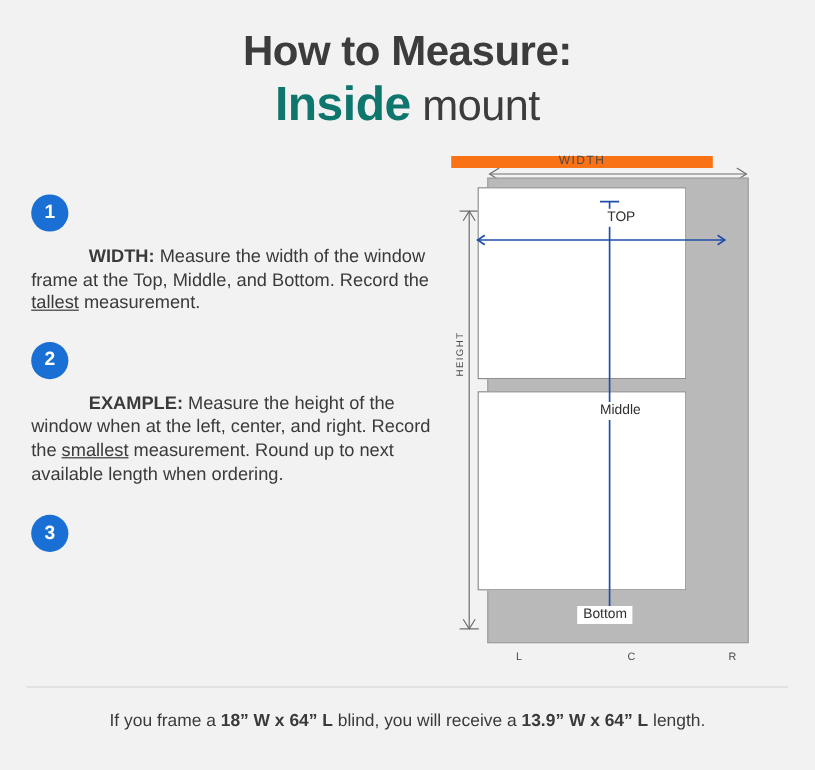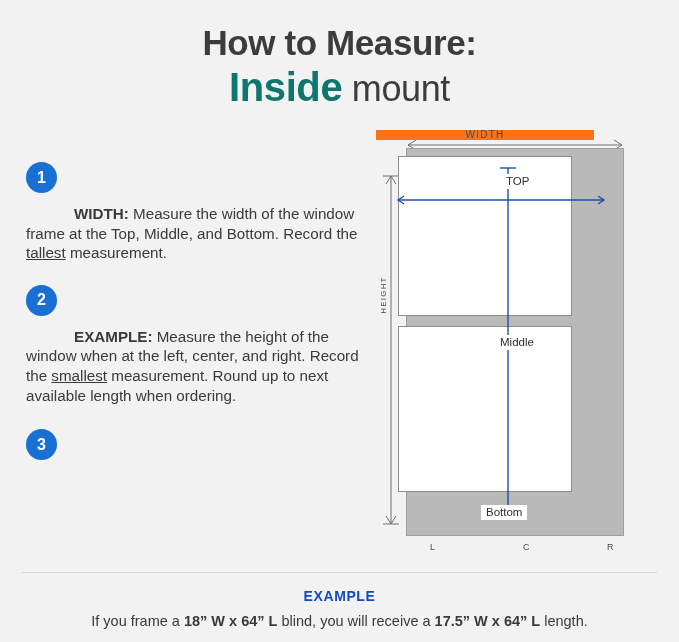--- a/index.html
+++ b/index.html
@@ -297,19 +297,18 @@
     <div class="tag" id="tag-mid">Middle</div>
     <div class="tag" id="tag-bot">Bottom</div>
 
     <div class="axis-letter" id="letter-l">L</div>
     <div class="axis-letter" id="letter-c">C</div>
     <div class="axis-letter" id="letter-r">R</div>
   </div>
 
   <div class="footer">
     <div class="footer-divider"></div>
-    <div class="footer-title">EXAMPLE</div>
     <div class="footer-text">
-      <span>If you frame a </span><b>18” W x 64” L</b><span> blind, you will receive a </span><b>17.5” W x 64” L</b><span> length.</span>
+      <span>If you frame a </span><b>18” W x 64” L</b><span> blind, you will receive a </span><b>13.9” W x 64” L</b><span> length.</span>
     </div>
   </div>
 
 </div>
 
 </body></html>

